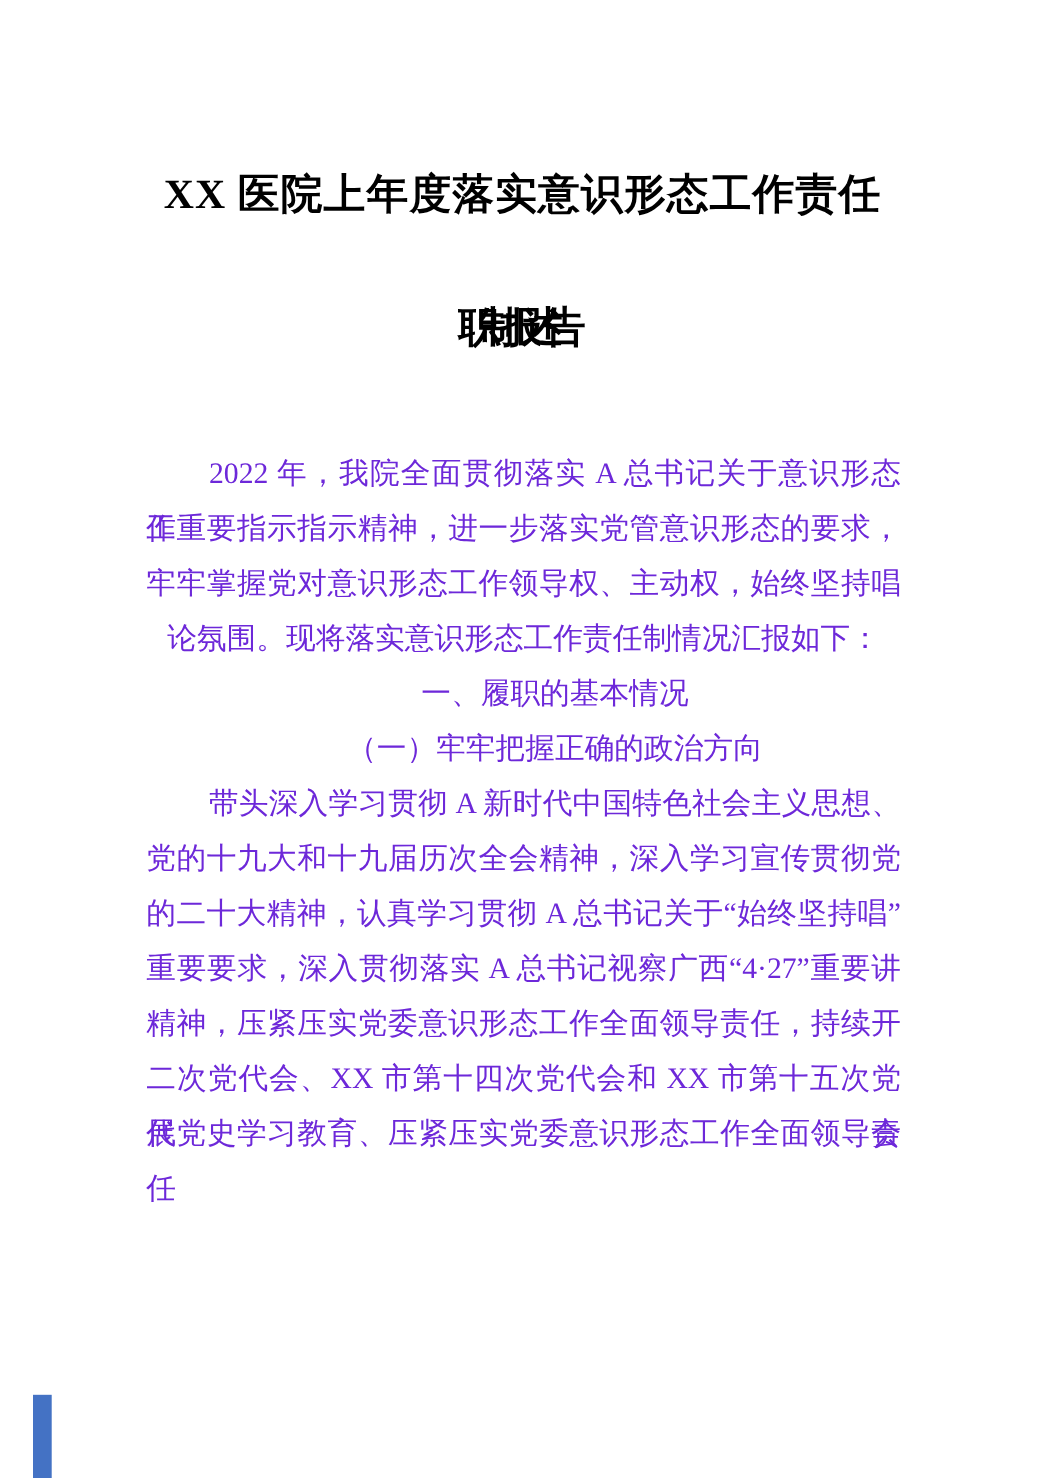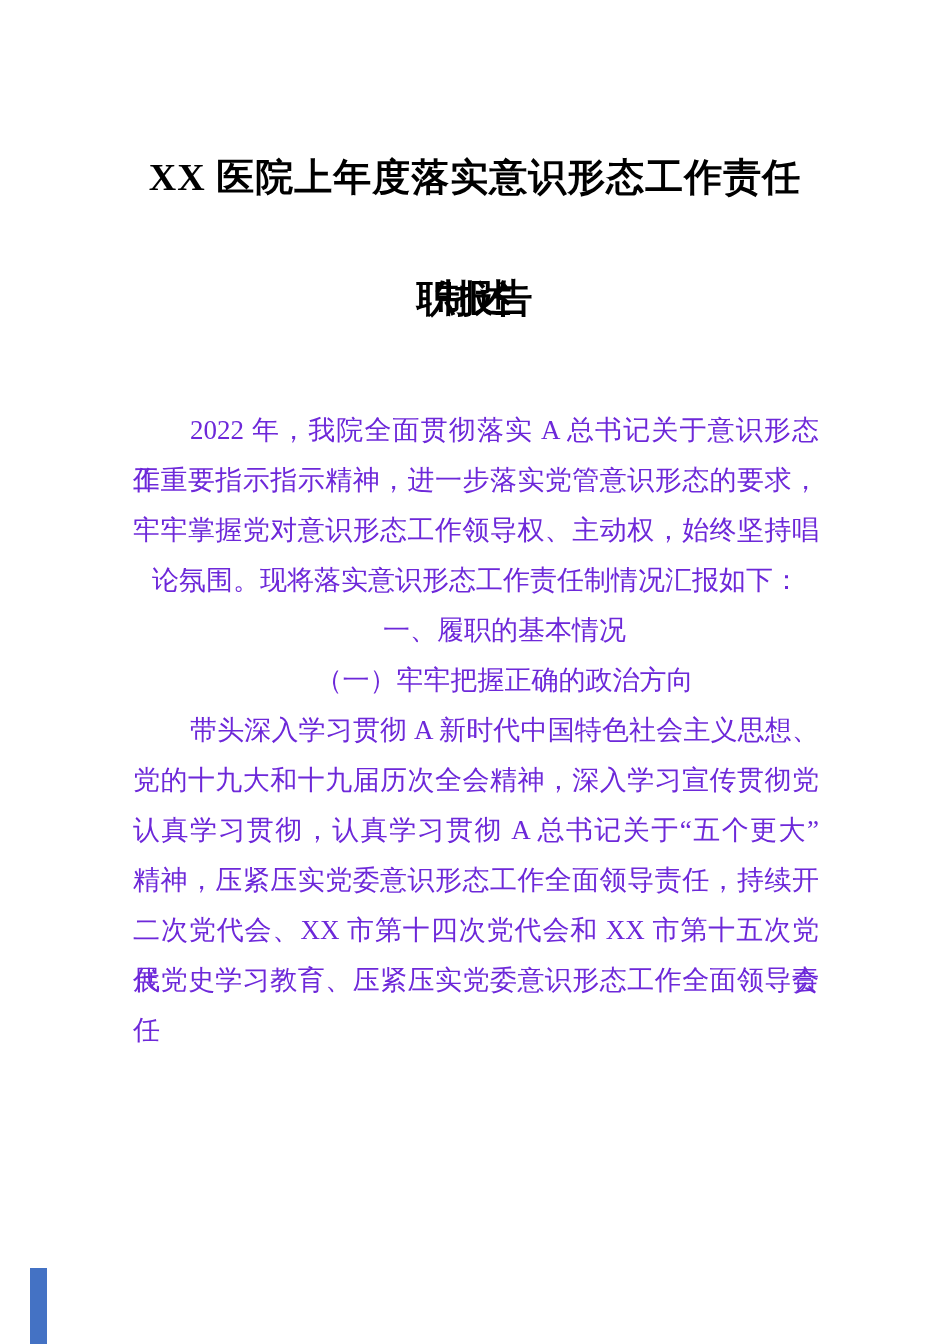--- a/index.html
+++ b/index.html
@@ -72,21 +72,22 @@
 
   <div class="doc-body">
     <div class="line j i">2022 年，我院全面贯彻落实 A 总书记关于意识形态工</div>
     <div class="line j">作重要指示指示精神，进一步落实党管意识形态的要求，</div>
     <div class="line j">牢牢掌握党对意识形态工作领导权、主动权，始终坚持唱</div>
     <div class="line">论氛围。现将落实意识形态工作责任制情况汇报如下：</div>
     <div class="line i">一、履职的基本情况</div>
     <div class="line i">（一）牢牢把握正确的政治方向</div>
     <div class="line j i">带头深入学习贯彻 A 新时代中国特色社会主义思想、</div>
     <div class="line j">党的十九大和十九届历次全会精神，深入学习宣传贯彻党</div>
-    <div class="line j">认真学习贯彻，认真学习贯彻 A 总书记关于“五个更大”</div>
+    <div class="line j">的二十大精神，认真学习贯彻 A 总书记关于“始终坚持唱”</div>
+    <div class="line j">重要要求，深入贯彻落实 A 总书记视察广西“4·27”重要讲</div>
     <div class="line j">精神，压紧压实党委意识形态工作全面领导责任，持续开</div>
     <div class="line j">二次党代会、XX 市第十四次党代会和 XX 市第十五次党代会</div>
     <div class="line j">展党史学习教育、压紧压实党委意识形态工作全面领导责任</div>
   </div>
 
   <div class="blue-bar"></div>
 
 </div>
 
 </body></html>

